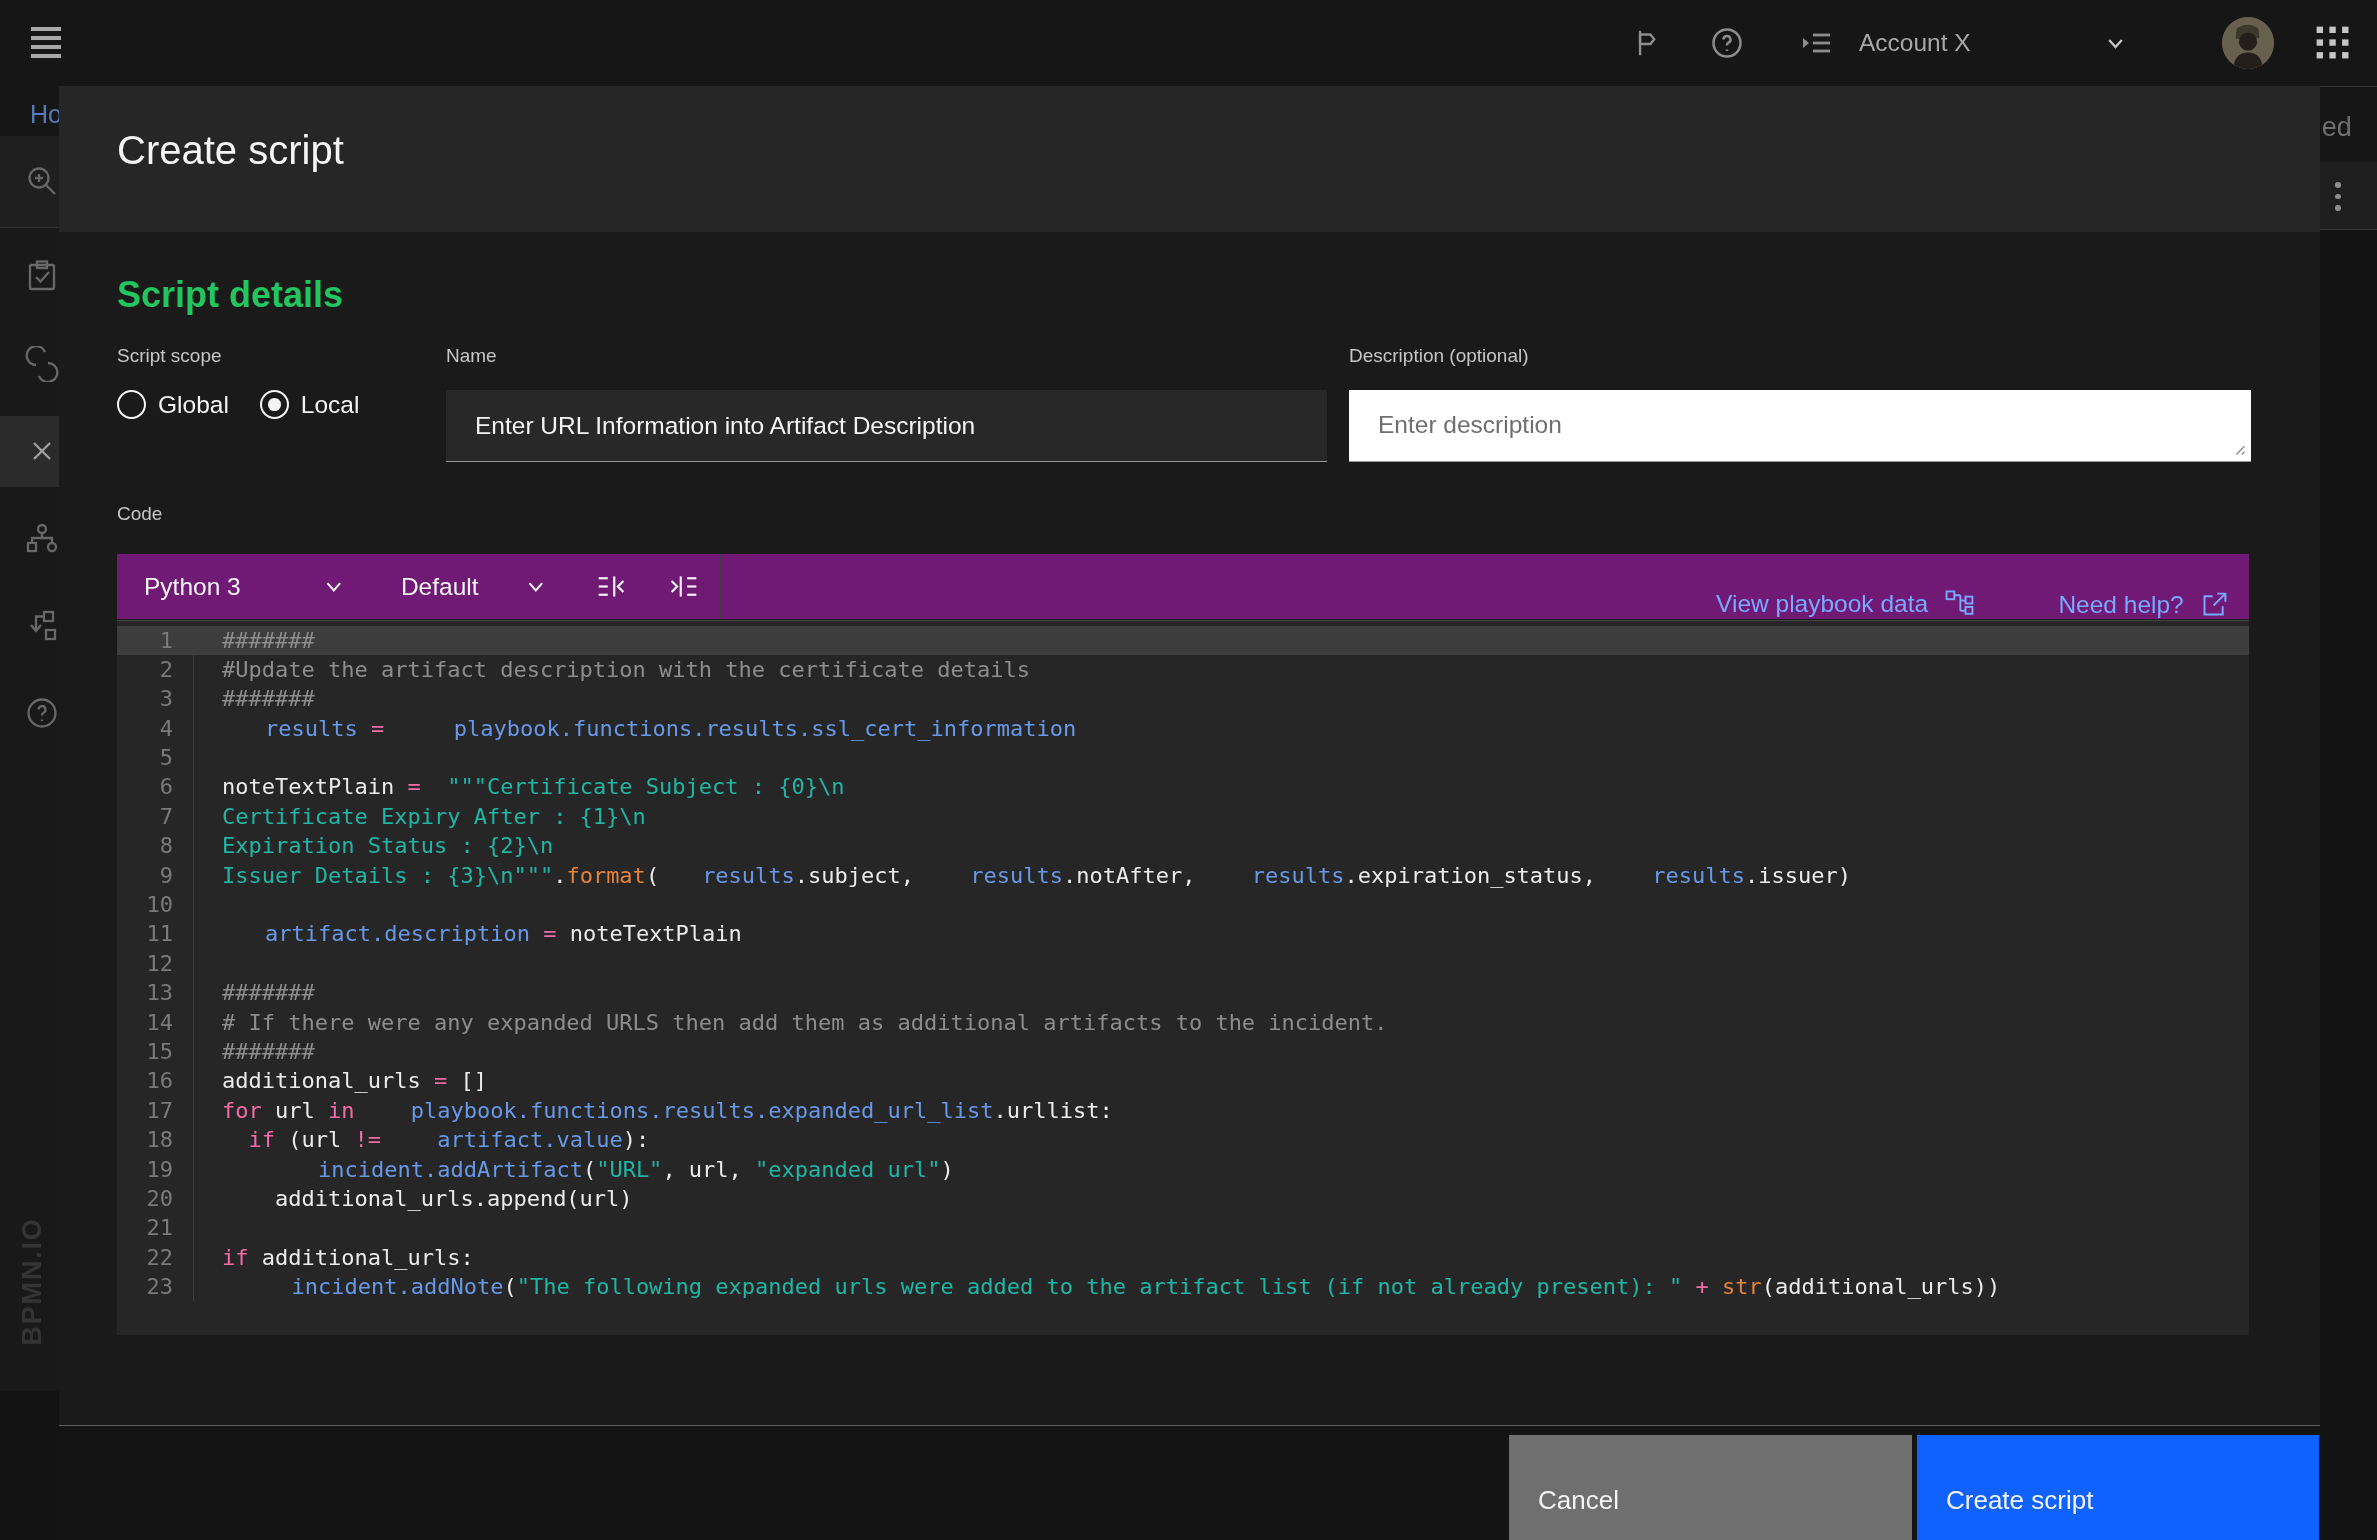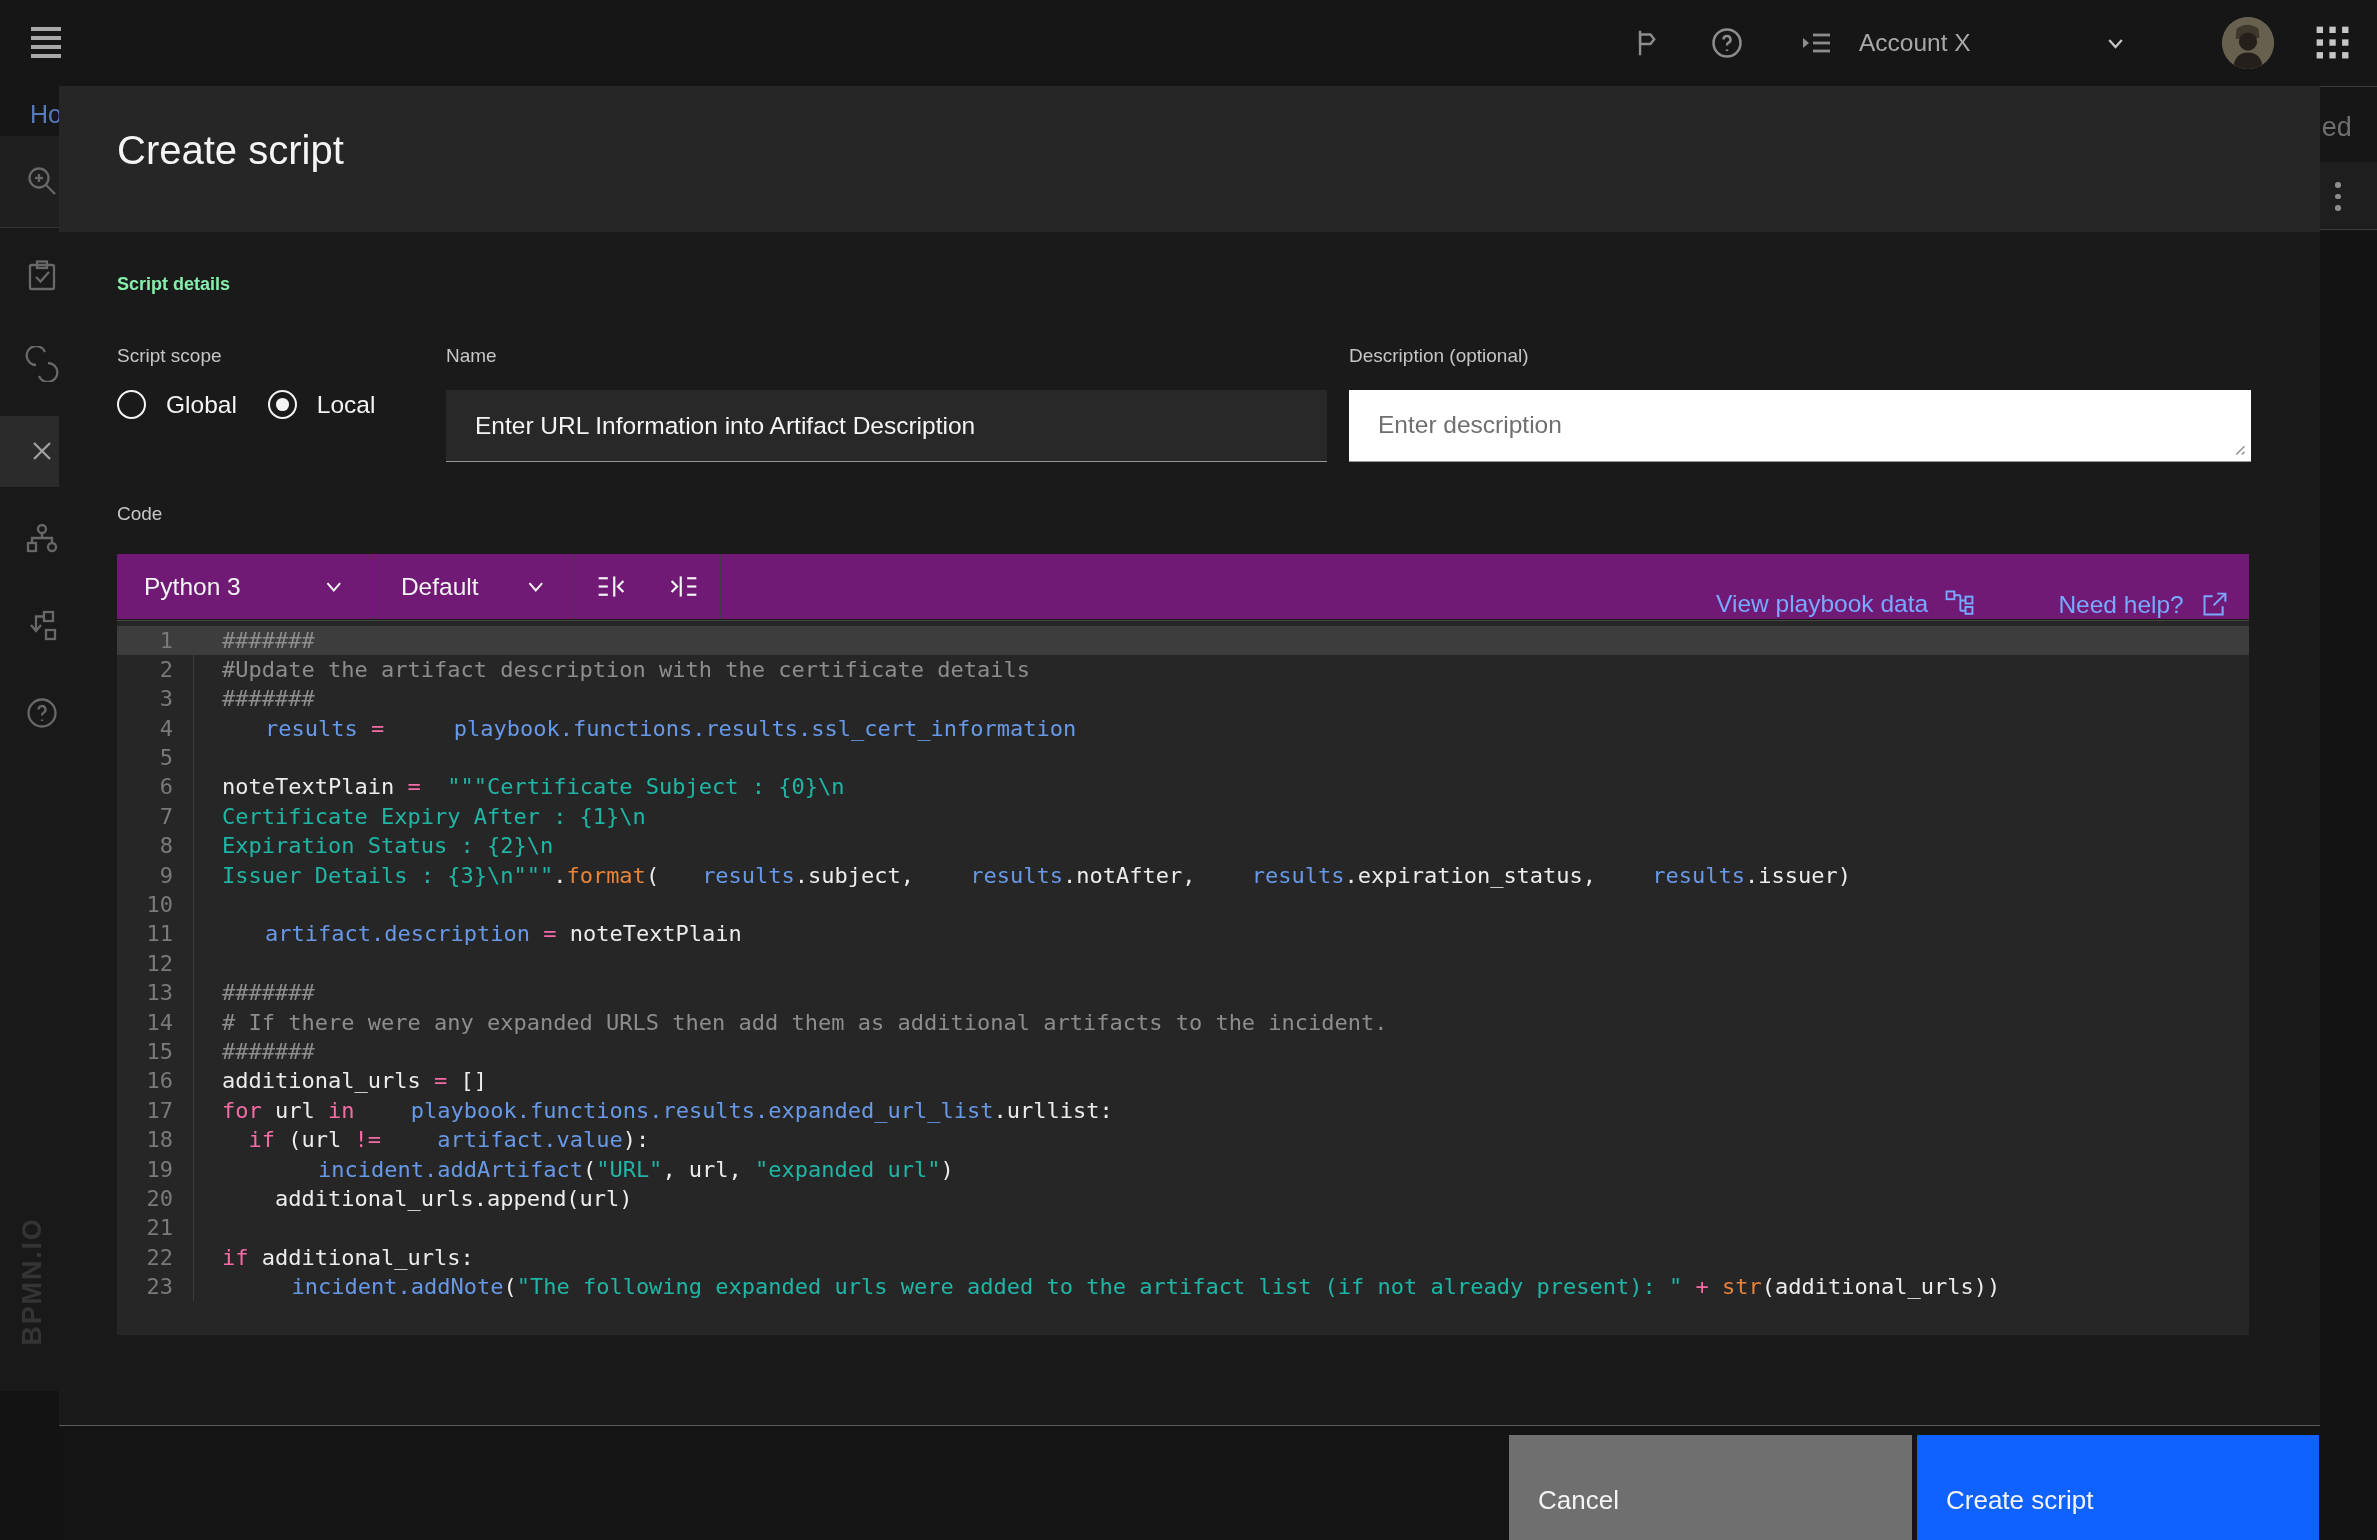--- a/index.html
+++ b/index.html
@@ -34,29 +34,29 @@
   .sb-icon { position:absolute; left:23.6px; width:36px; height:36px; color:#686868; background:none; border:none; padding:0; }
   .sb-active-row { position:absolute; left:0; top:330px; width:59px; height:71px; background:#2b2b2b; }
   .sb-watermark { position:absolute; left:-26px; top:1184px; width:118px; height:33px;
     transform:rotate(-90deg); font-size:27px; font-weight:bold; letter-spacing:1.8px; color:#343434; text-align:center; }
 
   
   .modal { position:absolute; left:59px; top:86px; width:2261px; height:1454px; background:#1a1a1a; z-index:4; }
   .modal-header { position:absolute; top:0; left:0; right:0; height:146px; background:#262626; }
   .modal-title { position:absolute; left:58px; top:42px; font-size:40px; font-weight:400; color:#f4f4f4; }
 
-  .section-heading { position:absolute; left:58px; top:188px; font-size:18px; font-weight:bold; color:#86efac; }
+  .section-heading { position:absolute; left:58px; top:188px; font-size:36px; font-weight:bold; color:#22c55e; }
   .field-label { position:absolute; font-size:19px; color:#c6c6c6; }
   .lbl-scope { left:58px;  top:259px; }
   .lbl-name  { left:387px; top:259px; }
   .lbl-desc  { left:1290px; top:259px; }
   .lbl-code  { left:58px; top:417px; }
 
   .radio-row { position:absolute; left:58px; top:304px; display:flex; gap:31px; }
-  .radio-item { display:flex; align-items:center; gap:20px; cursor:pointer; }
+  .radio-item { display:flex; align-items:center; gap:12px; cursor:pointer; }
   .radio-circle { width:29px; height:29px; border:2.3px solid #f4f4f4; border-radius:50%;
     display:flex; align-items:center; justify-content:center; }
   .radio-circle.checked::after { content:""; width:12.7px; height:12.7px; border-radius:50%; background:#f4f4f4; }
   .radio-item span.rlabel { font-size:24.5px; color:#f4f4f4; }
 
   .text-input { position:absolute; left:387px; top:304px; width:881px; height:72px; background:#282828;
     border-bottom:0.9px solid #989898; display:flex; align-items:center; padding:0 29px; font-size:24.5px; color:#f4f4f4; cursor:text; }
   .textarea { position:absolute; left:1290px; top:304px; width:902px; height:72px; background:#ffffff;
     border-bottom:0.9px solid #989898; padding:21px 29px; font-size:24.5px; color:#6f6f6f; cursor:text; }
   .resize-handle { position:absolute; right:4.5px; bottom:4.5px; color:#8d8d8d; }

